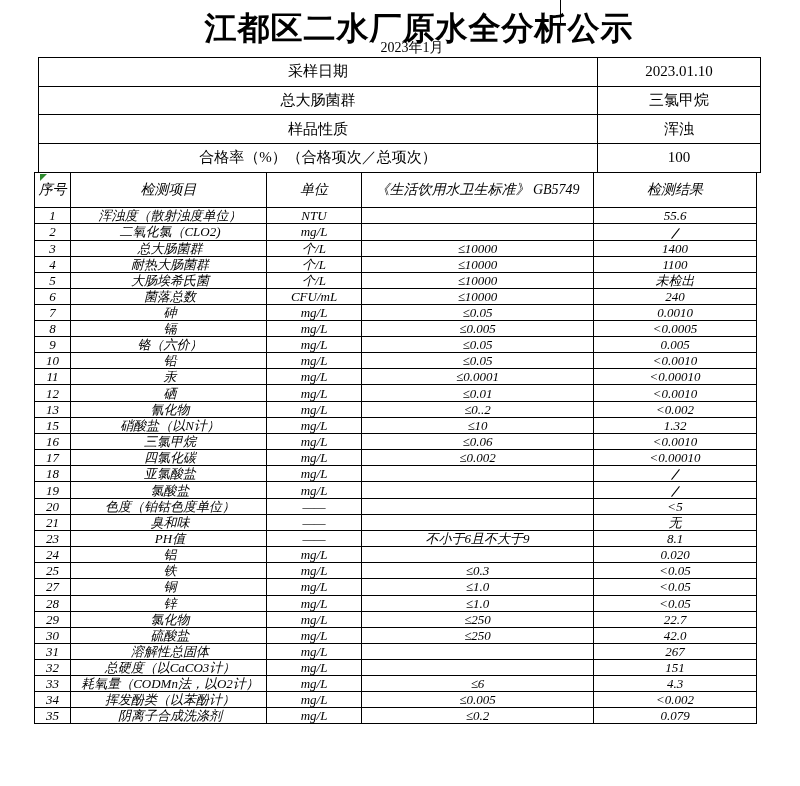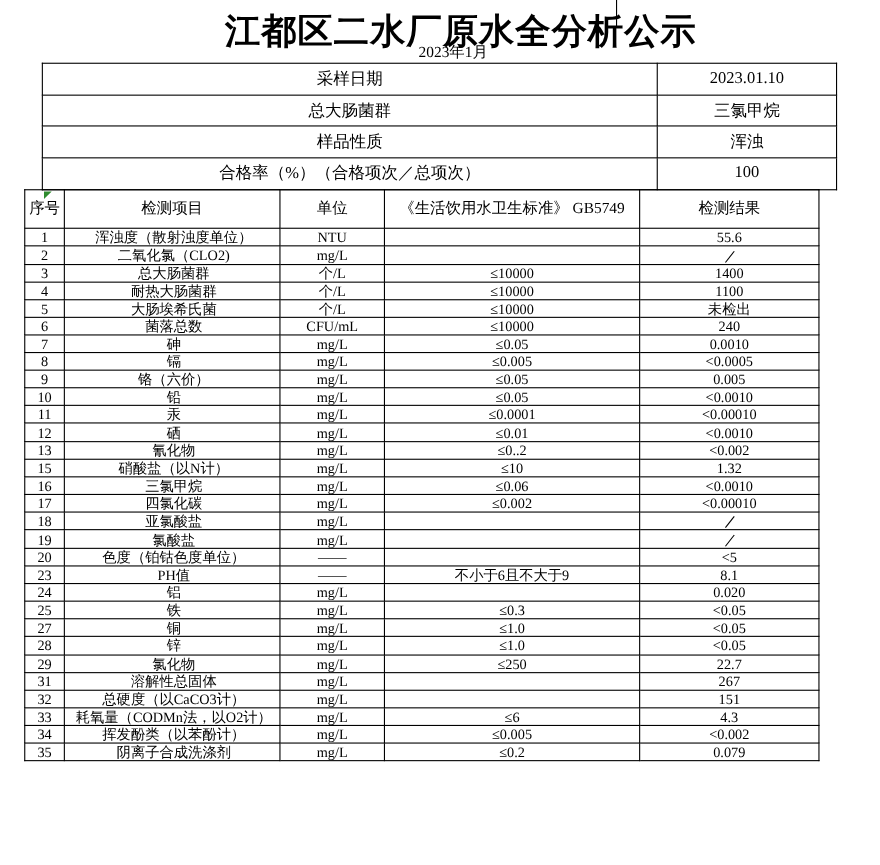--- a/index.html
+++ b/index.html
@@ -16,21 +16,21 @@
   }
   .artifact-vline{position:absolute;left:560px;top:0;width:1px;height:25px;background:#000;}
   table{border-collapse:collapse;table-layout:fixed;}
   td,th{padding:0;overflow:hidden;white-space:nowrap;}
   
   .info-table{position:absolute;left:38px;top:57px;width:722px;}
   .info-table td{
     border:1px solid #000;text-align:center;font-size:15px;height:27.7px;
   }
   
-  .main-table{position:absolute;left:22px;top:172px;width:722px;}
+  .main-table{position:absolute;left:34px;top:172px;width:722px;font-style:italic;}
   .main-table th{
     border:1px solid #000;font-weight:normal;font-size:14px;height:34px;text-align:center;
   }
   .main-table td{
     border:1px solid #000;font-size:13px;height:15.1px;line-height:15px;text-align:center;
   }
   .col-item{text-align:left;padding-left:3px !important;}
   .green-tri{
     position:absolute;left:39.5px;top:173.5px;width:0;height:0;
     border-top:7px solid #2e8b2e;border-right:7px solid transparent;
@@ -219,20 +219,27 @@
           <td class="col-res"><span class="slash"></span></td>
         </tr>
         <tr>
           <td class="col-seq">20</td>
           <td class="col-item">色度（铂钴色度单位）</td>
           <td class="col-unit">——</td>
           <td class="col-std"></td>
           <td class="col-res">&lt;5</td>
         </tr>
         <tr>
+          <td class="col-seq">21</td>
+          <td class="col-item">臭和味</td>
+          <td class="col-unit">——</td>
+          <td class="col-std"></td>
+          <td class="col-res">无</td>
+        </tr>
+        <tr>
           <td class="col-seq">23</td>
           <td class="col-item">PH值</td>
           <td class="col-unit">——</td>
           <td class="col-std">不小于6且不大于9</td>
           <td class="col-res">8.1</td>
         </tr>
         <tr>
           <td class="col-seq">24</td>
           <td class="col-item">铝</td>
           <td class="col-unit">mg/L</td>
@@ -261,20 +268,27 @@
           <td class="col-res">&lt;0.05</td>
         </tr>
         <tr>
           <td class="col-seq">29</td>
           <td class="col-item">氯化物</td>
           <td class="col-unit">mg/L</td>
           <td class="col-std">≤250</td>
           <td class="col-res">22.7</td>
         </tr>
         <tr>
+          <td class="col-seq">30</td>
+          <td class="col-item">硫酸盐</td>
+          <td class="col-unit">mg/L</td>
+          <td class="col-std">≤250</td>
+          <td class="col-res">42.0</td>
+        </tr>
+        <tr>
           <td class="col-seq">31</td>
           <td class="col-item">溶解性总固体</td>
           <td class="col-unit">mg/L</td>
           <td class="col-std"></td>
           <td class="col-res">267</td>
         </tr>
         <tr>
           <td class="col-seq">32</td>
           <td class="col-item">总硬度（以CaCO3计）</td>
           <td class="col-unit">mg/L</td>

